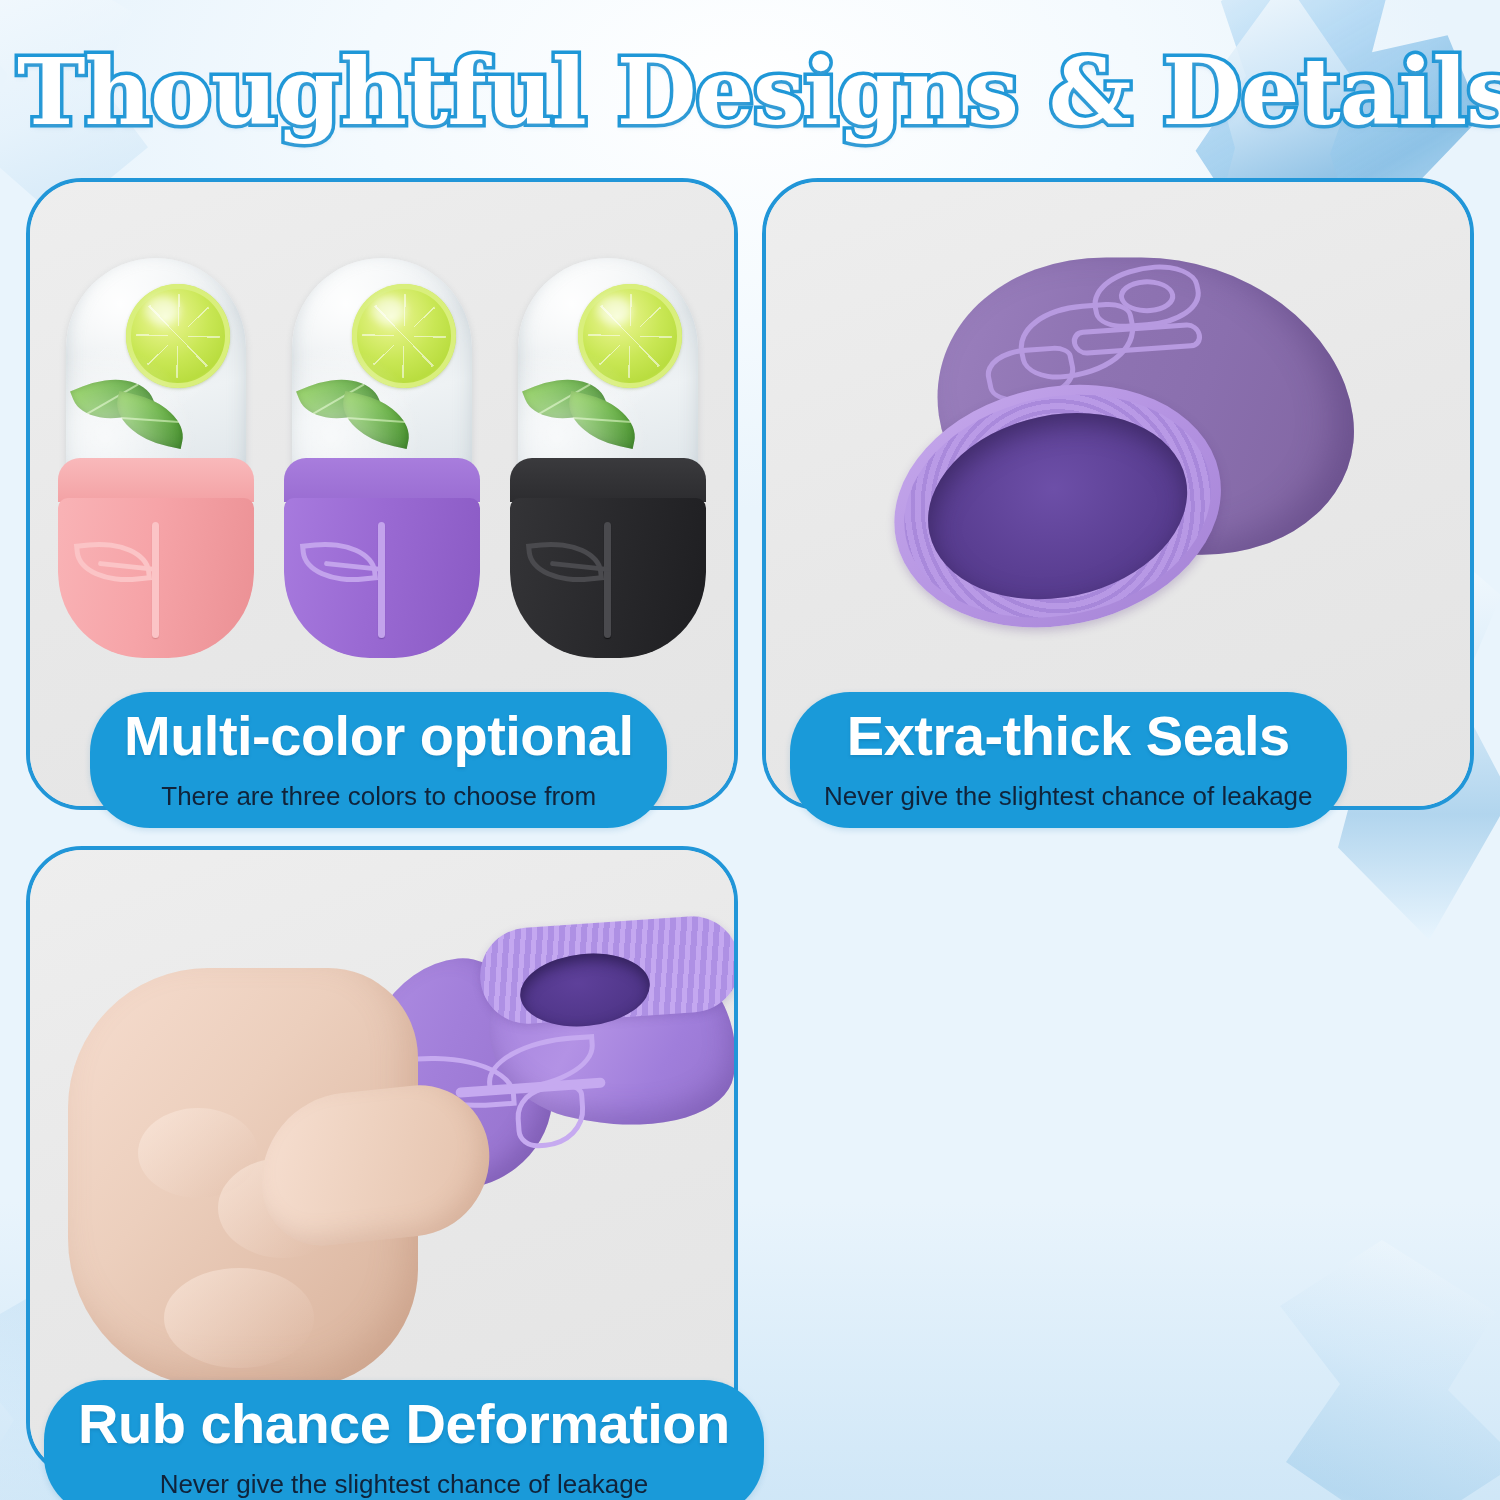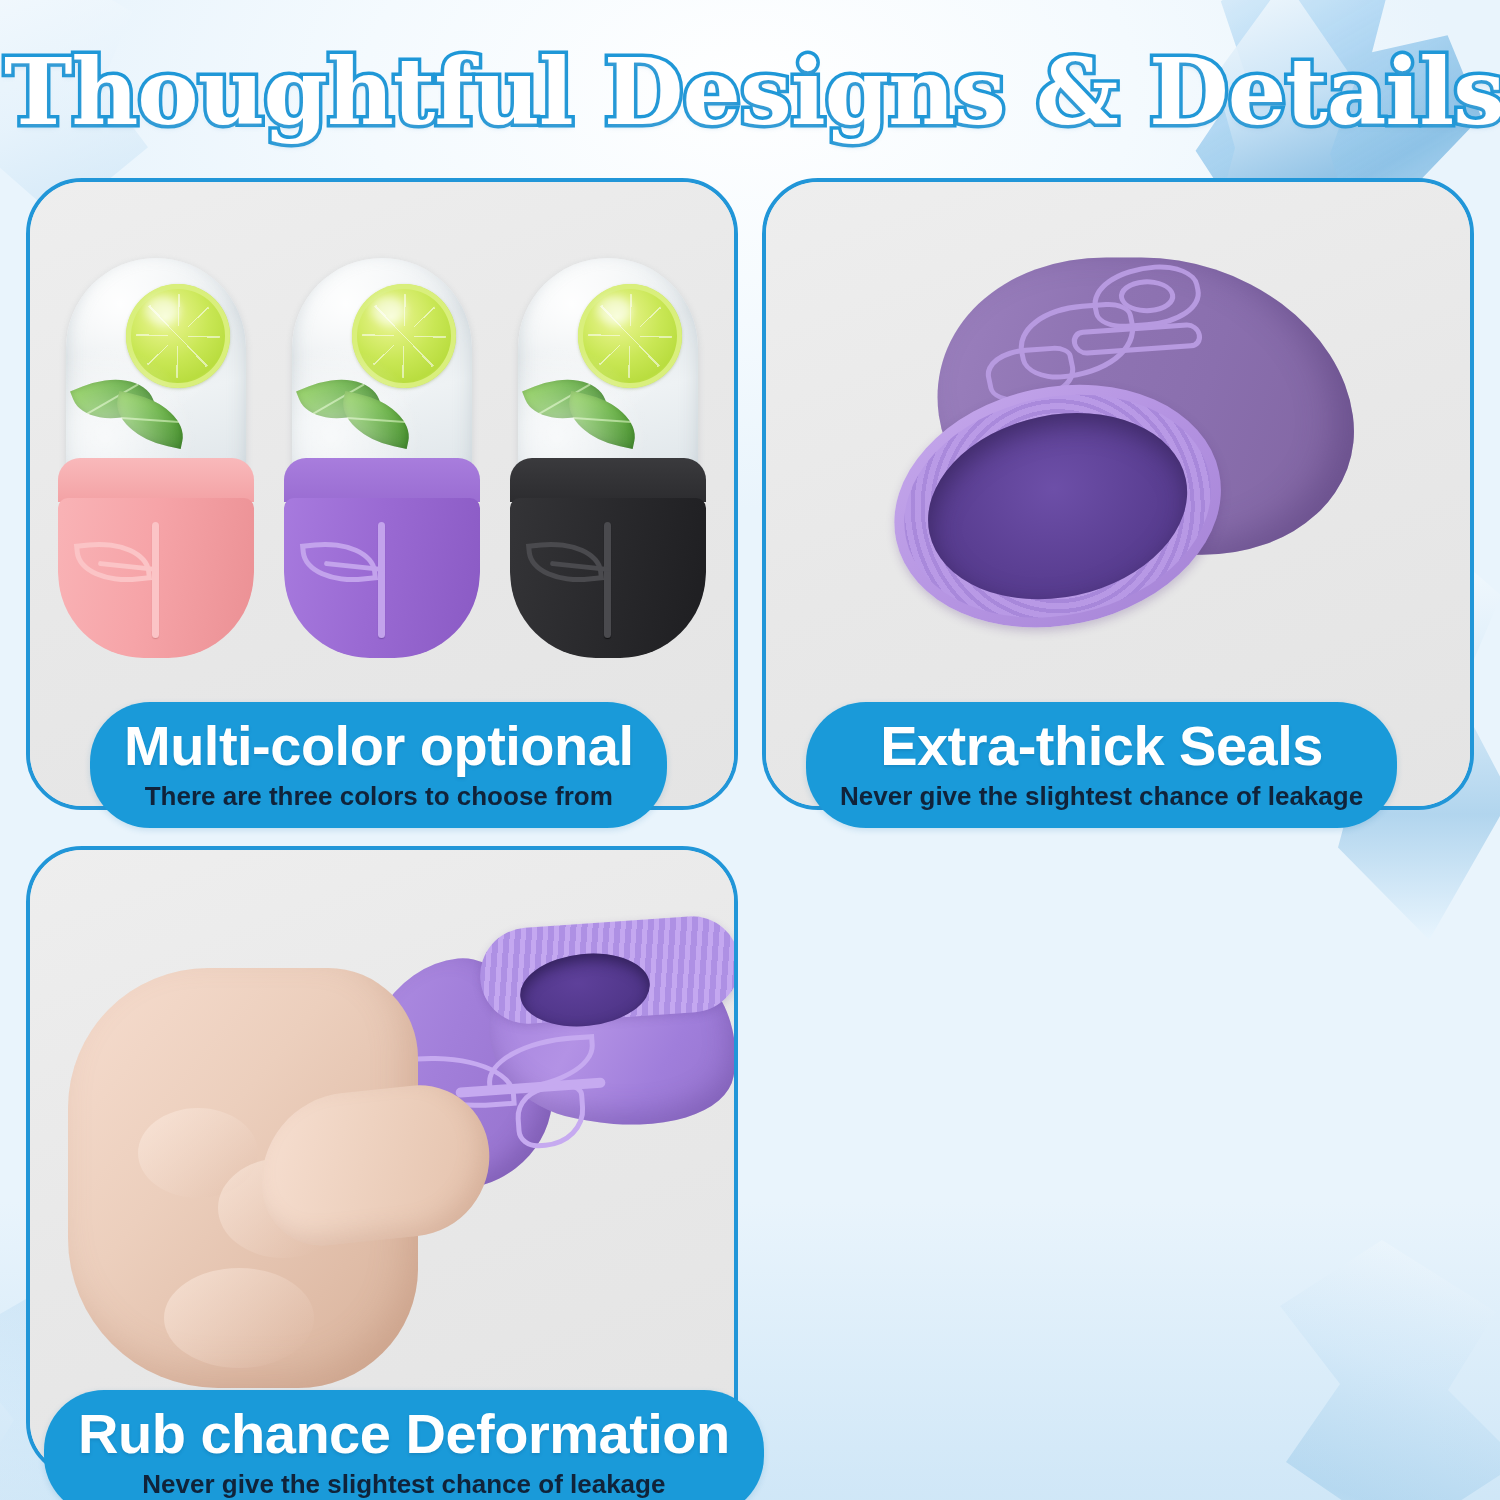--- a/index.html
+++ b/index.html
@@ -58,21 +58,21 @@
     clip-path:polygon(46% 0%,84% 22%,68% 50%,88% 76%,48% 100%,14% 76%,30% 50%,8% 22%);
     opacity:.45;
   }
   .ice-haze{
     position:absolute; left:0; right:0; bottom:0; height:300px;
     background:linear-gradient(180deg, rgba(170,212,240,0) 0%, rgba(160,206,238,.35) 100%);
   }
 
   
   .title-wrap{
-    position:absolute; top:38px; left:4px; right:0;
+    position:absolute; top:38px; left:17px; right:0;
     text-align:center; z-index:6;
   }
   .title{
     font-family:"DejaVu Serif", serif;
     font-weight:700;
     font-size:92px;
     letter-spacing:-1px;
     color:#ffffff;
     -webkit-text-stroke:7px #1f98d8;
     paint-order:stroke fill;
@@ -122,29 +122,29 @@
     font-weight:700;
     font-size:56px;
     line-height:1.06;
     letter-spacing:-.5px;
     white-space:nowrap;
     text-shadow:0 2px 3px rgba(10,90,140,.25);
   }
   .pill .sub{
     display:block;
     color:#10233a;
-    font-weight:700;
+    font-weight:400;
     font-size:26px;
     line-height:1.25;
-    margin-top:4px;
+    margin-top:14px;
     white-space:nowrap;
   }
   
   .pill-1{ left:60px; bottom:-22px; }
-  .pill-2{ left:40px; bottom:-22px; }
+  .pill-2{ left:24px; bottom:-22px; }
   .pill-3{ left:14px; bottom:-42px; }
   .pill-4{ left:14px; bottom:-42px; }
 
   
   .molds{
     position:absolute; left:0; right:0; top:46px;
     height:430px;
     display:flex; justify-content:center; align-items:flex-end; gap:30px;
   }
   .mold{ position:relative; width:196px; height:400px; }

